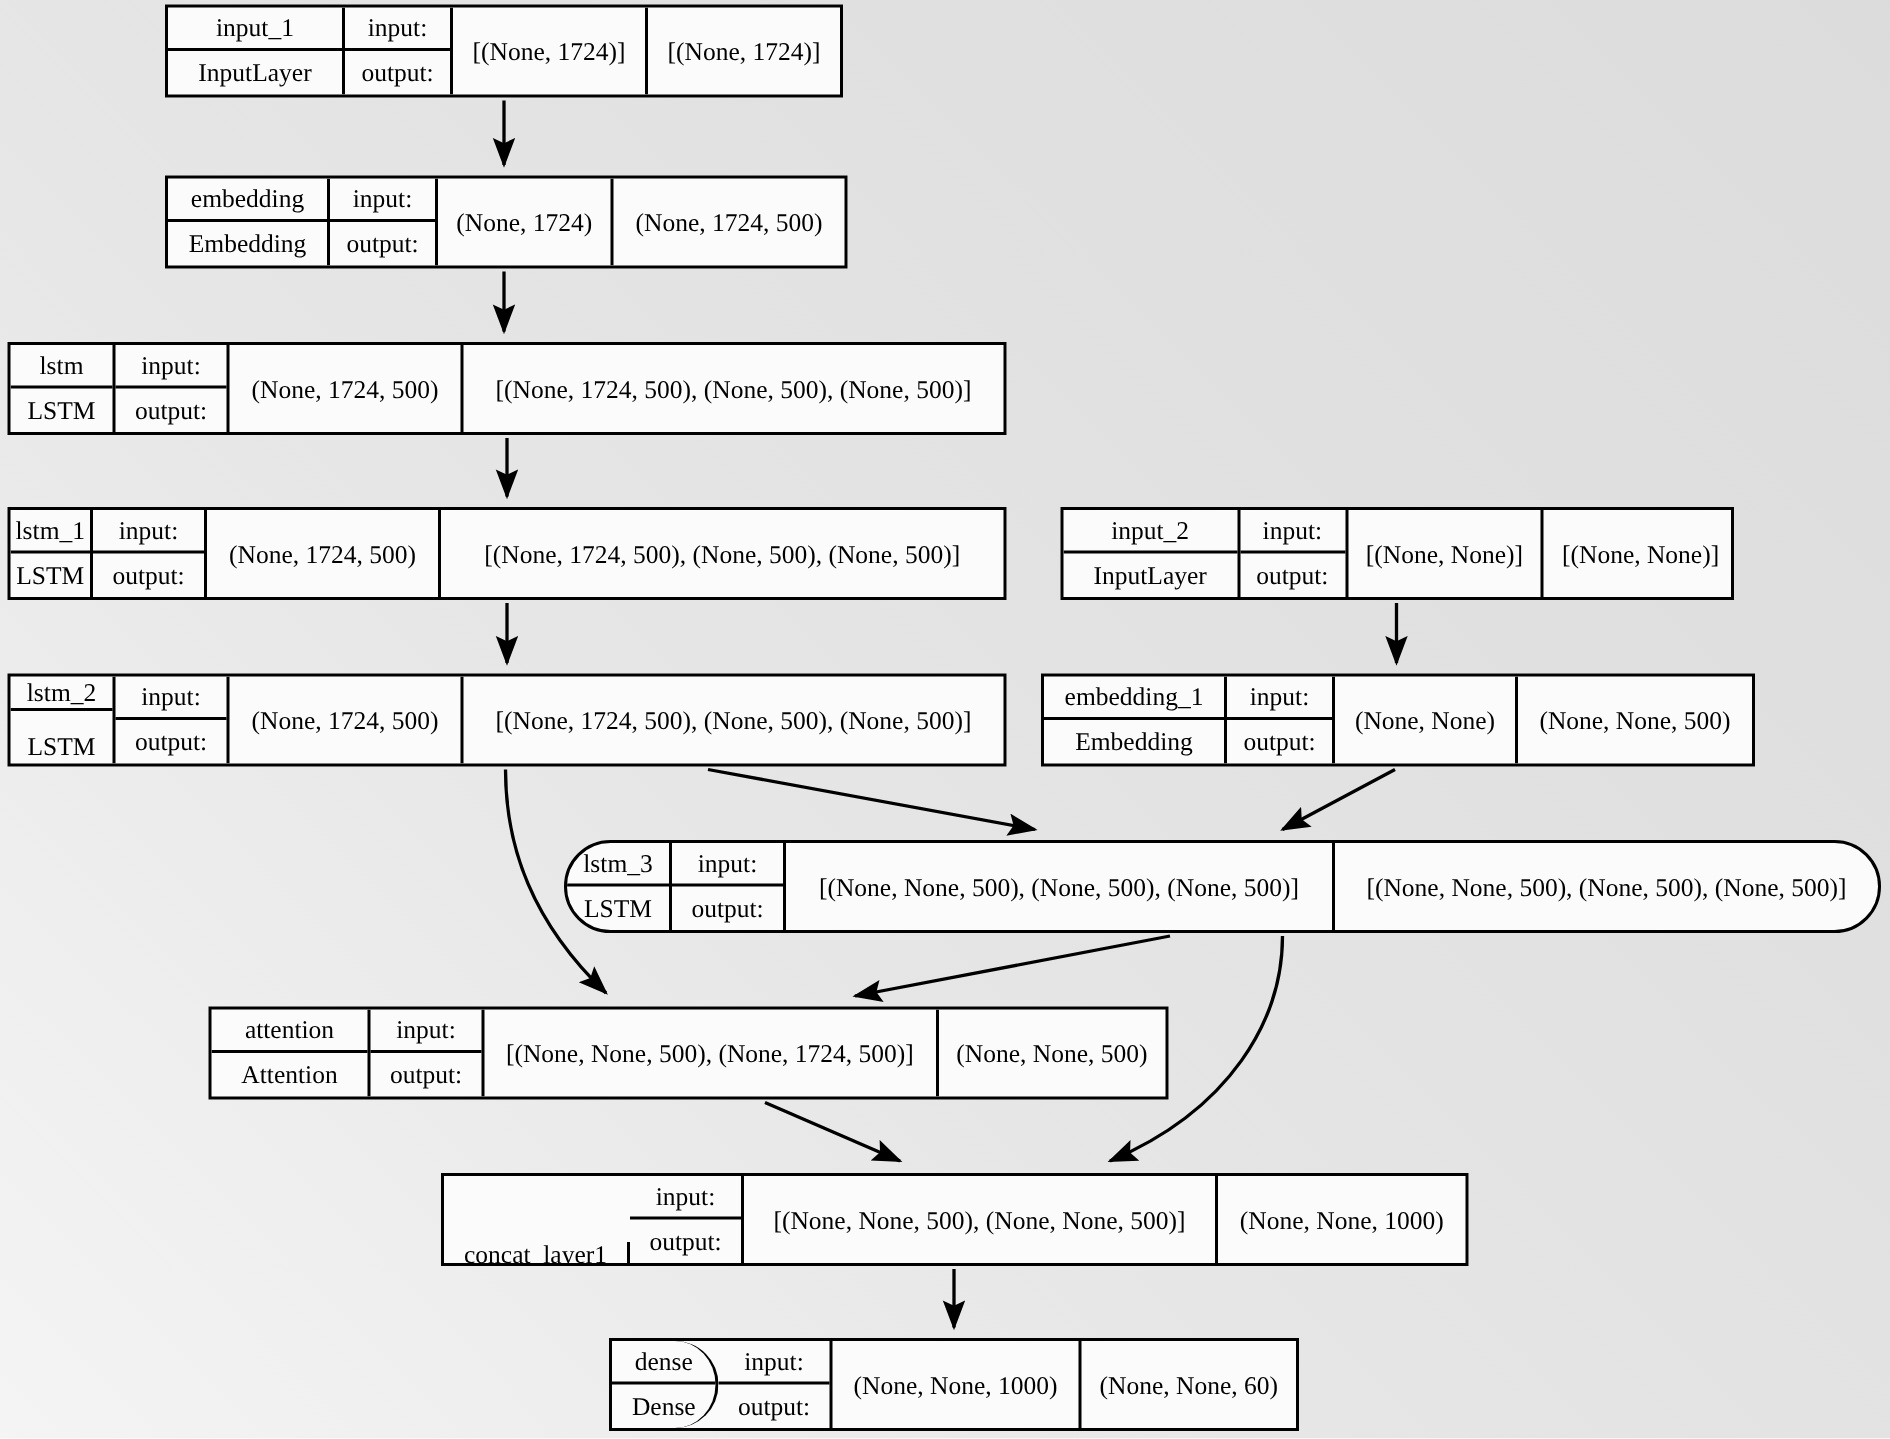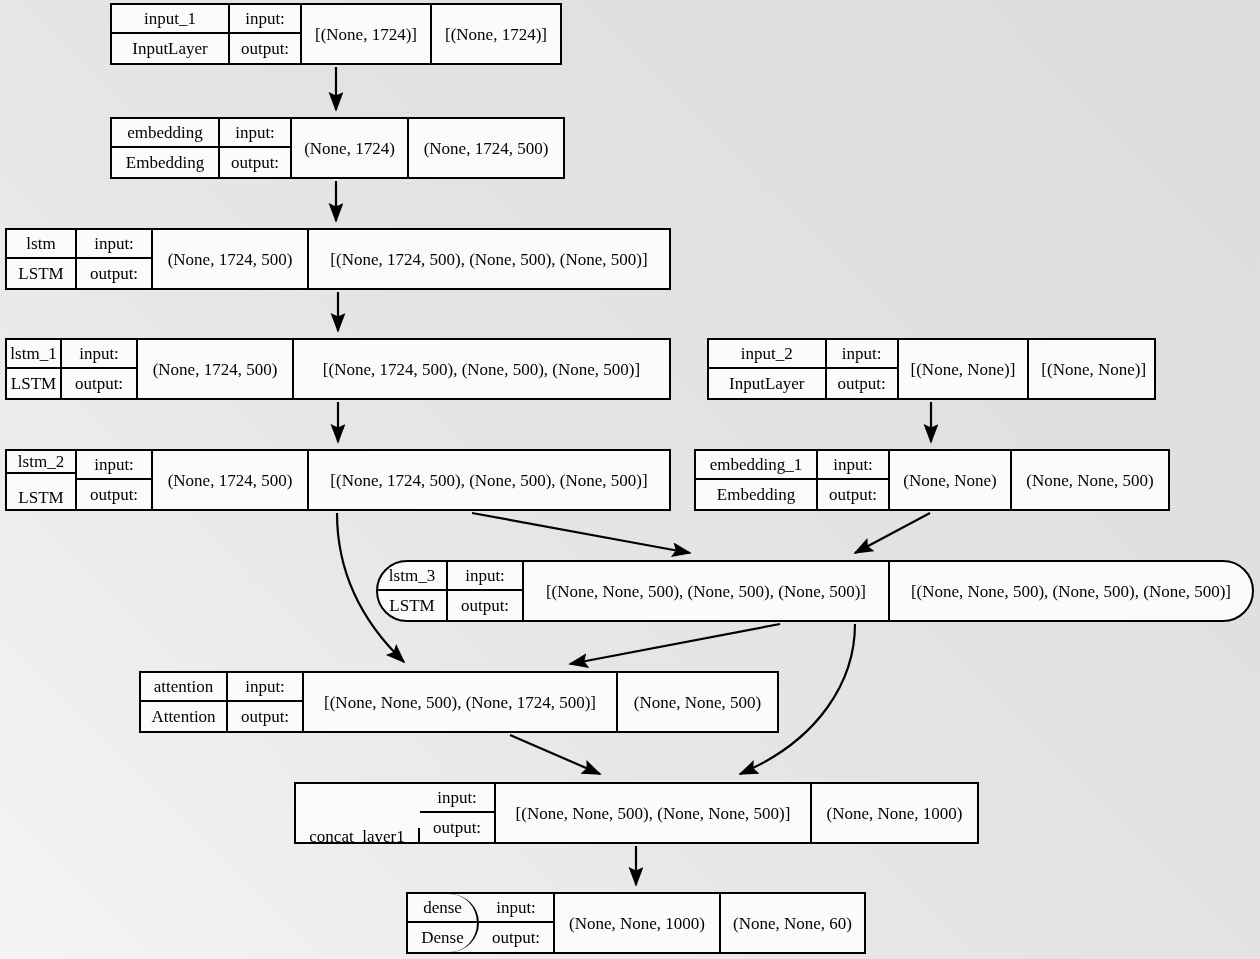--- a/index.html
+++ b/index.html
@@ -217,21 +217,21 @@
           <div class="cell">output:</div>
         </div>
         <div class="col shapecol bordered" style="width: 366px;">
           <div class="cell">[(None, None, 500), (None, 500), (None, 500)]</div>
         </div>
         <div class="col shapecol" style="flex: 1 1 auto;">
           <div class="cell">[(None, None, 500), (None, 500), (None, 500)]</div>
         </div>
       </div>
       <div class="node" style="left: 139px; top: 671px; width: 640px; height: 62px;">
-        <div class="col namecol bordered" style="width: 87px;">
+        <div class="col namecol bordered" style="width: 106px;">
           <div class="cell topcell">attention</div>
           <div class="cell">Attention</div>
         </div>
         <div class="col iocol bordered" style="width: 76px;">
           <div class="cell topcell">input:</div>
           <div class="cell">output:</div>
         </div>
         <div class="col shapecol bordered" style="width: 314px;">
           <div class="cell">[(None, None, 500), (None, 1724, 500)]</div>
         </div>

